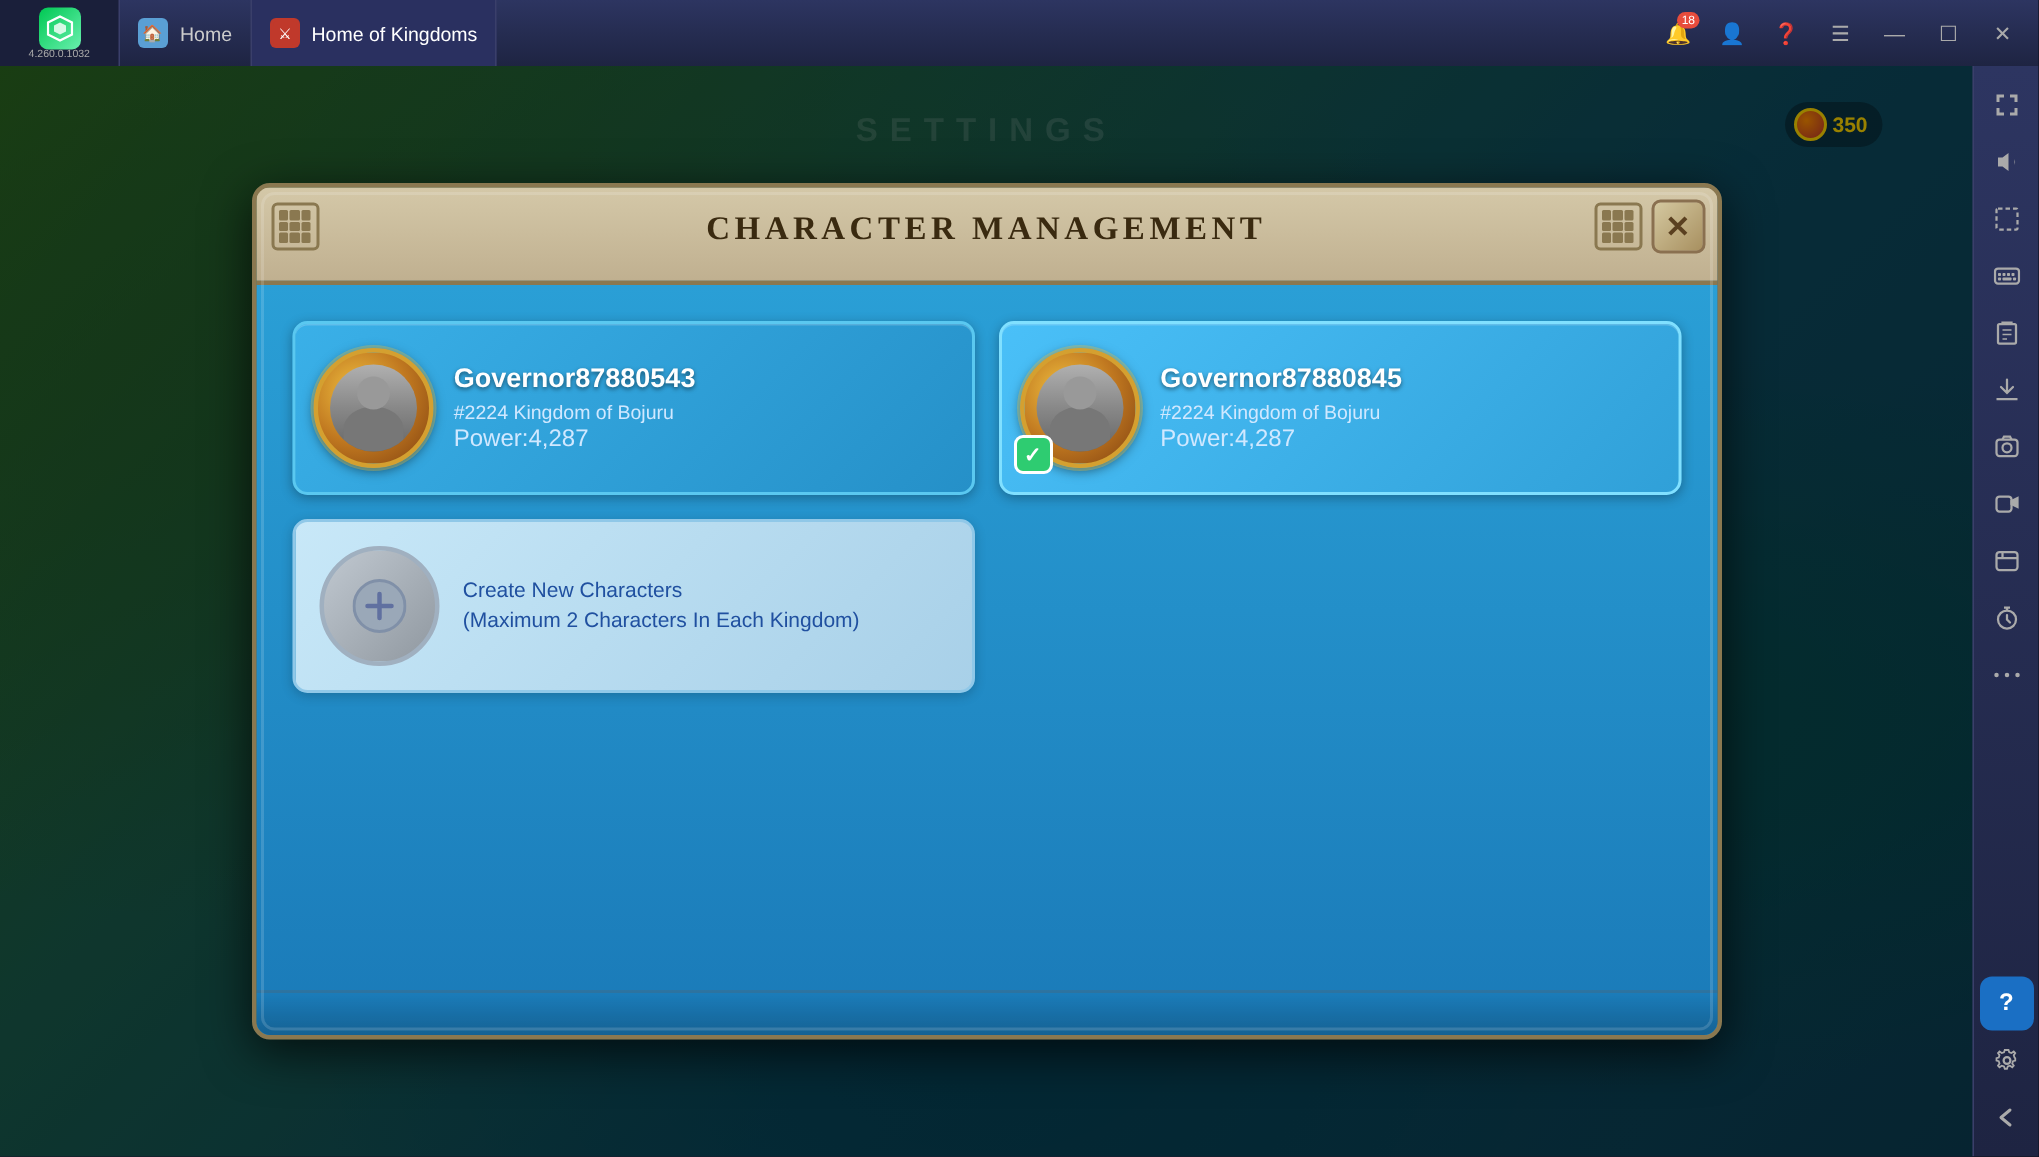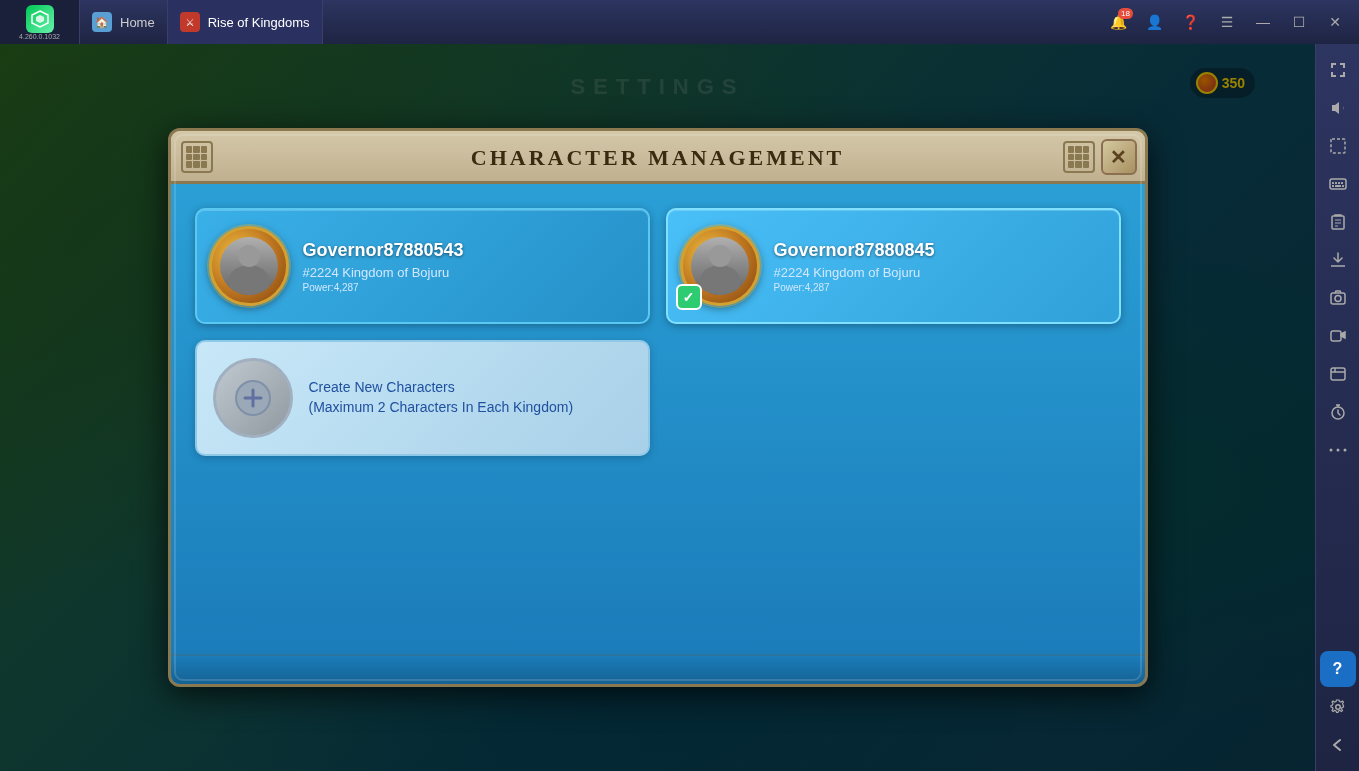--- a/index.html
+++ b/index.html
@@ -229,21 +229,21 @@
       inset: 3px;
       border-radius: 9px;
       border: 2px solid rgba(255,255,255,0.15);
       pointer-events: none;
       z-index: 5;
     }
 
     
     .modal-header {
       background: linear-gradient(180deg, #d4c8a8 0%, #c0b090 100%);
-      padding: 14px 20px 10px;
+      padding: 14px 20px 22px;
       display: flex;
       align-items: flex-start;
       justify-content: center;
       position: relative;
       border-bottom: 3px solid #8a7850;
     }
 
     .modal-corner {
       position: absolute;
       width: 40px;
@@ -419,21 +419,21 @@
       color: white;
       margin-bottom: 4px;
       text-shadow: 0 1px 3px rgba(0,0,0,0.5);
     }
     .character-kingdom {
       font-size: 13px;
       color: #d0e8ff;
       margin-bottom: 2px;
     }
     .character-power {
-      font-size: 10px;
+      font-size: 16px;
       color: #d0e8ff;
     }
 
     
     .create-card {
       background: linear-gradient(135deg, #c8e8f8 0%, #a8d0e8 100%);
       border: 2px solid #90c8e8;
       border-radius: 10px;
       padding: 16px;
       display: flex;
@@ -485,21 +485,21 @@
     <span>Home</span>
   </div>
 
   <div class="taskbar-tab active">
     <div class="taskbar-tab-icon taskbar-game-icon">
       <svg width="16" height="16" viewBox="0 0 16 16">
           <rect width="16" height="16" fill="#c0392b" rx="3"></rect>
           <text x="8" y="12" text-anchor="middle" fill="white" font-size="10">⚔</text>
         </svg>
     </div>
-    <span>Rise of Kingdoms</span>
+    <span>Home of Kingdoms</span>
   </div>
 
   <div class="taskbar-spacer"></div>
 
   <div class="taskbar-actions">
     <div class="taskbar-btn">
       🔔
       <span class="badge">18</span>
     </div>
     <div class="taskbar-btn">👤</div>

